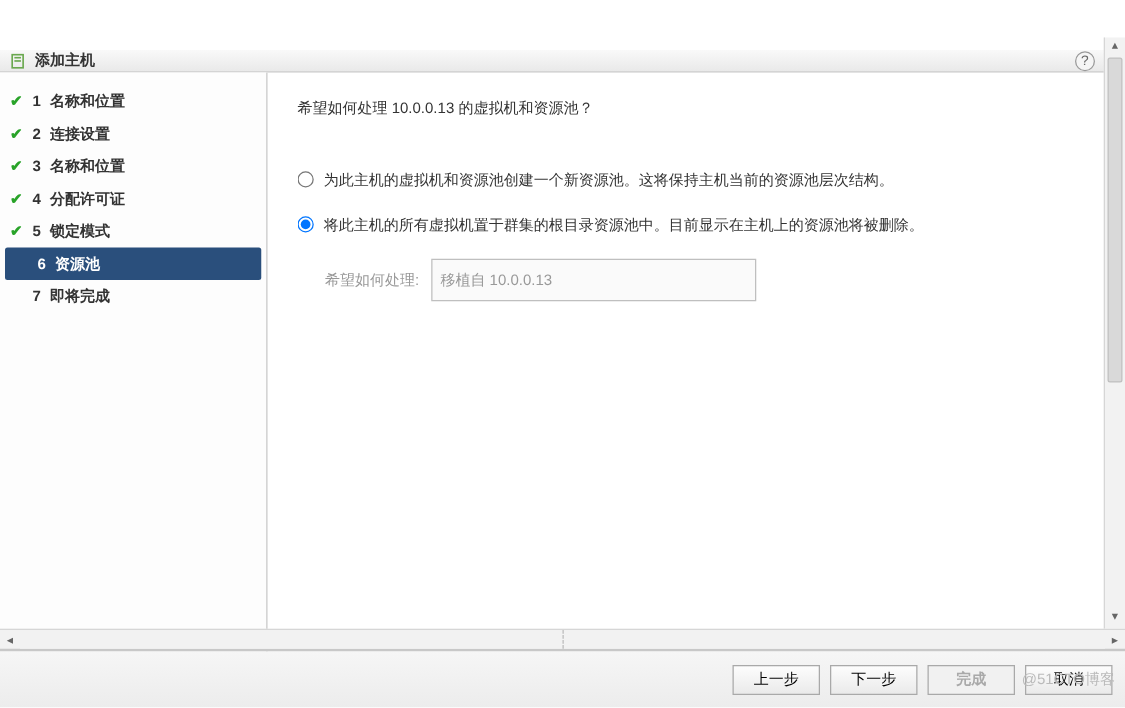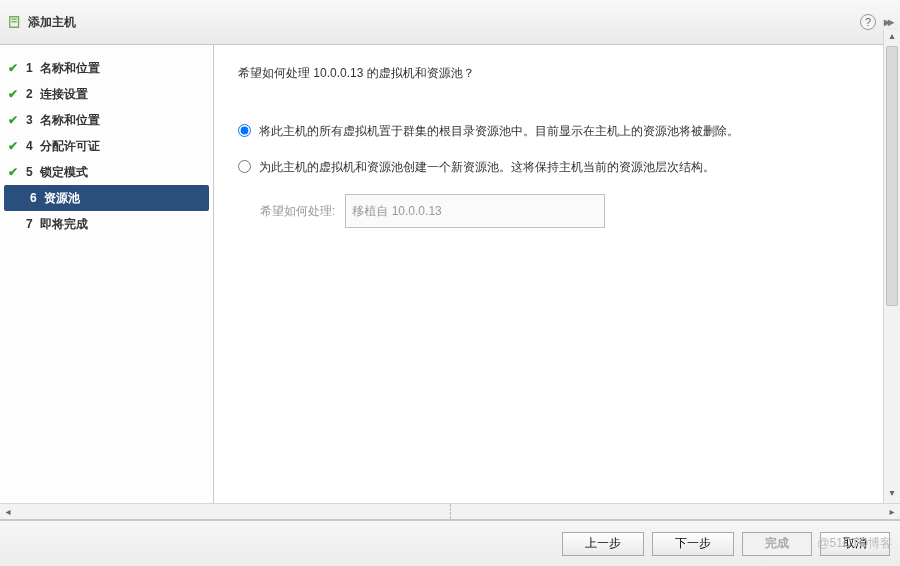--- a/index.html
+++ b/index.html
@@ -7,26 +7,27 @@
       font-family: "Microsoft YaHei", Arial, sans-serif;
       font-size: 12px;
       color: #333;
       background: #fff;
       width: 900px;
       height: 566px;
       overflow: hidden;
       position: relative;
     }
     .titlebar {
-      height: 45px;
+      height: 18px;
       background: linear-gradient(to bottom, #f9f9f9, #e9e9e9);
       border-bottom: 1px solid #c8c8c8;
       display: flex;
       align-items: center;
       padding: 0 8px;
+      margin-top: 40px;
     }
     .titlebar .host-icon {
       width: 14px; height: 14px;
       margin-right: 6px;
       display:inline-block;
     }
     .titlebar .host-icon svg { width:14px; height:14px; }
     .titlebar .title { font-weight: bold; color:#333; flex:1; }
     .titlebar .right-icons { display:flex; align-items:center; gap:8px; }
     .help-icon {
@@ -108,21 +109,21 @@
       border-top:1px solid #c8c8c8;
       display:flex; align-items:center; justify-content:flex-end;
       padding-right:10px; gap:8px;
     }
     .btn {
       min-width:70px; height:24px;
       background:linear-gradient(to bottom,#fdfdfd,#eaeaea);
       border:1px solid #a9a9a9;
       font-size:12px;
       cursor:pointer;
-      padding:0 22px;
+      padding:0 10px;
     }
     .btn.disabled { color:#a9a9a9; cursor:default; background:#f1f1f1;font-weight:bold;}
     .watermark { position:absolute; right:8px; bottom:14px; font-size:12px; color:#bbb; pointer-events:none;}
   </style>
 </head>
 <body>
 
 <div class="titlebar">
   <span class="host-icon">
     <svg viewBox="0 0 16 16">
@@ -174,27 +175,27 @@
       <span class="check">✔</span>
       <span class="num">7</span>
       <span class="label">即将完成</span>
     </div>
   </div>
 
   <div class="content">
     <div class="prompt">希望如何处理 10.0.0.13 的虚拟机和资源池？</div>
 
     <div class="radio-row">
+      <input type="radio" name="pool" style="">
+      <span class="rlabel">为此主机的虚拟机和资源池创建一个新资源池。这将保持主机当前的资源池层次结构。</span>
+    </div>
+
+    <div class="radio-row">
       <input type="radio" name="pool" checked="" style="">
       <span class="rlabel">将此主机的所有虚拟机置于群集的根目录资源池中。目前显示在主机上的资源池将被删除。</span>
-    </div>
-
-    <div class="radio-row">
-      <input type="radio" name="pool" style="">
-      <span class="rlabel">为此主机的虚拟机和资源池创建一个新资源池。这将保持主机当前的资源池层次结构。</span>
     </div>
 
     <div class="field-row">
       <span class="flabel">希望如何处理:</span>
       <input type="text" disabled="" value="移植自 10.0.0.13" style="">
     </div>
   </div>
 </div>
 
 <div class="vscroll">

